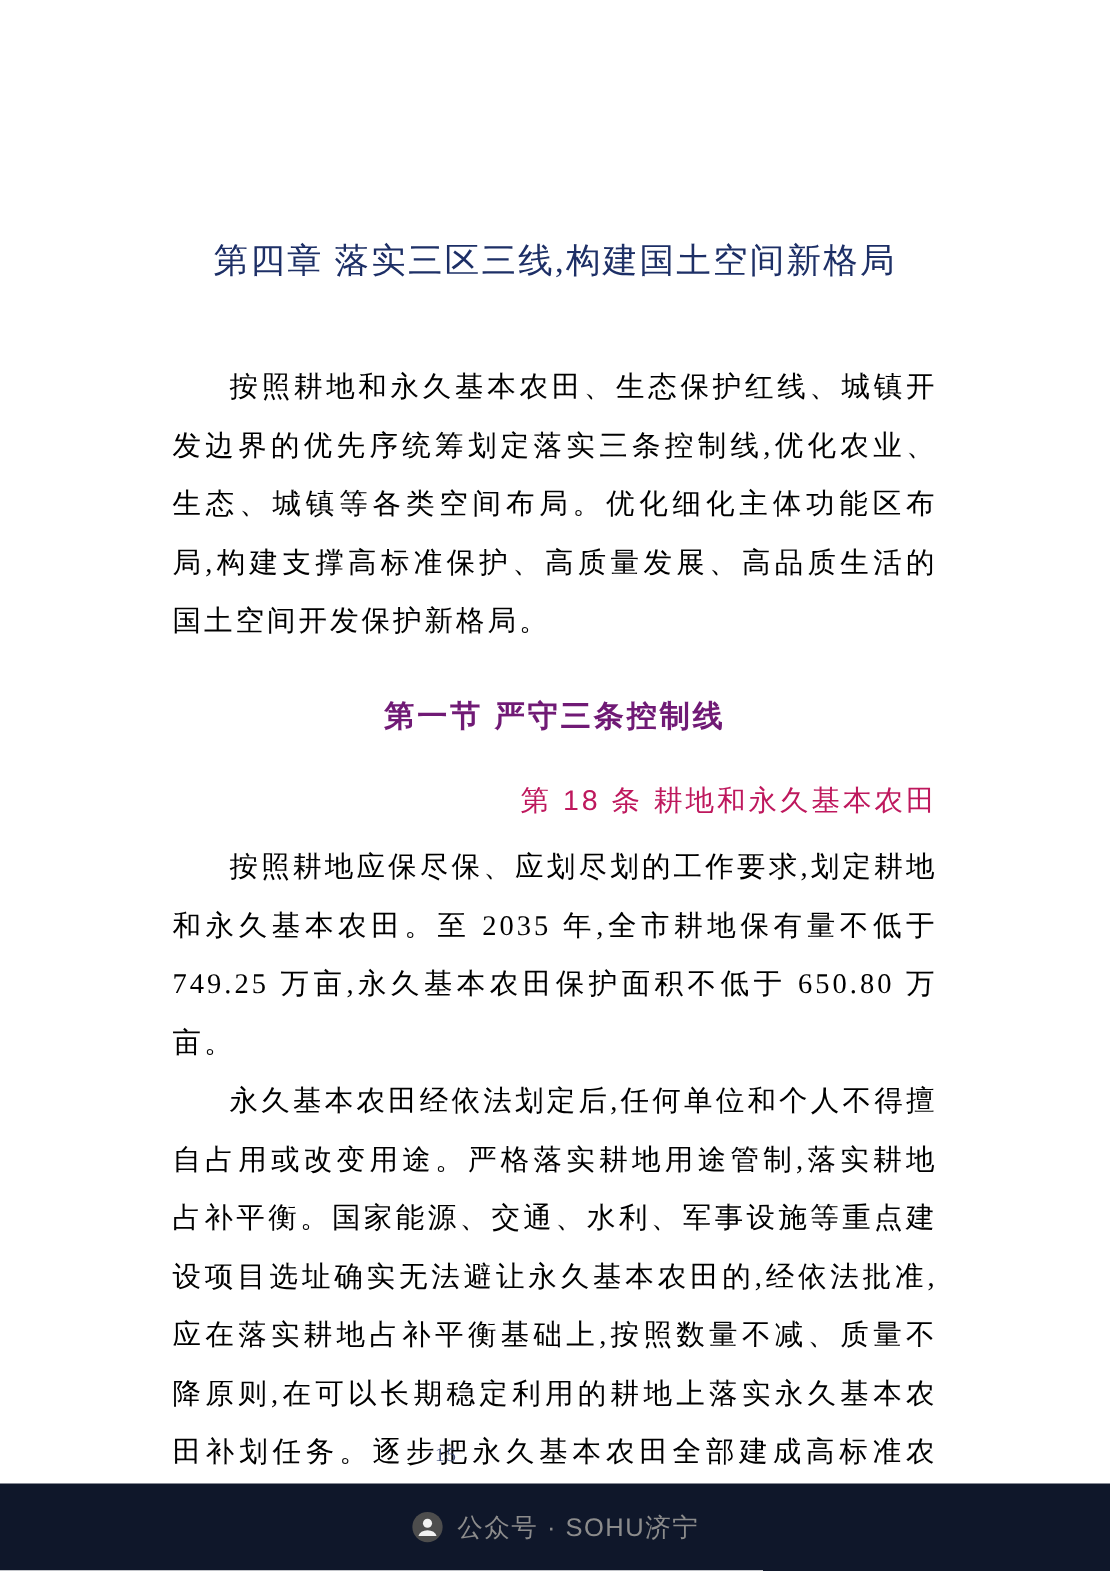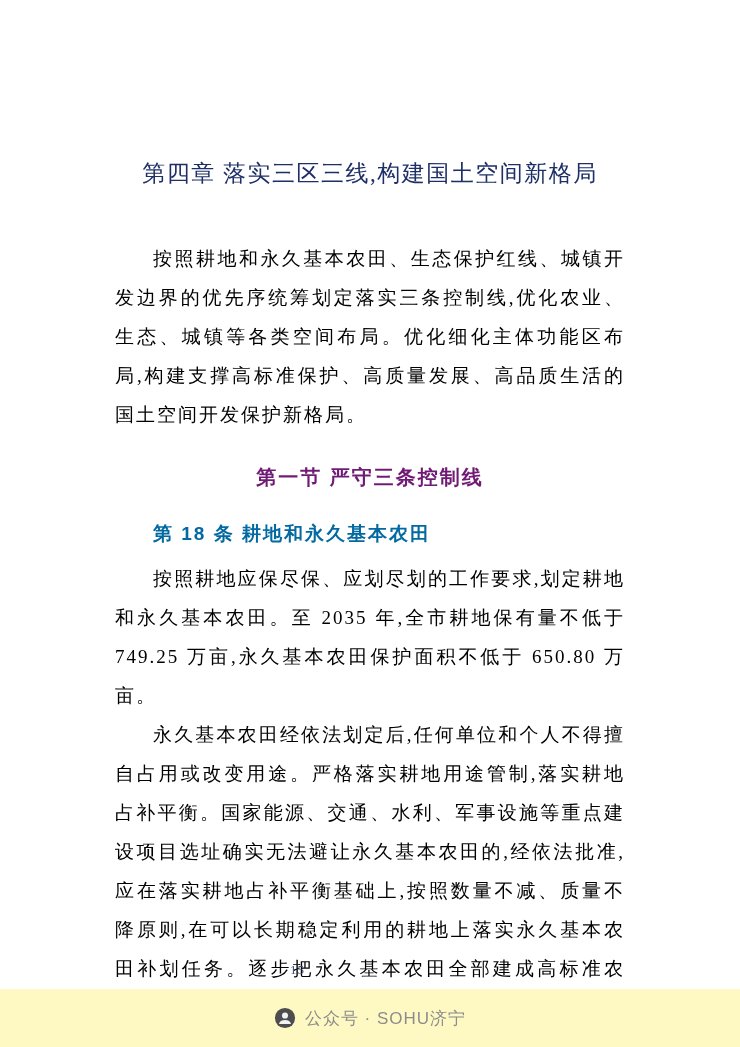--- a/index.html
+++ b/index.html
@@ -46,44 +46,45 @@
     font-size: 20px;
     font-weight: bold;
     text-align: center;
     letter-spacing: 2px;
     color: #701a75;
     margin: 30px 0 30px 0;
     font-family: "Liberation Sans", "DejaVu Sans", sans-serif;
   }
   .article-title {
     font-size: 19px;
-    font-weight: bold;
+    font-weight: normal;
     letter-spacing: 2px;
-    color: #0369a1;
+    color: #be185d;
     margin: 0 0 12px 0;
     text-indent: 2em;
     font-family: "Liberation Sans", "DejaVu Sans", sans-serif;
+    text-align: right;
   }
   .page-number {
     position: absolute;
     left: 0;
     top: 962px;
     width: 595px;
     text-align: center;
     font-size: 13px;
     color: #44517c;
     letter-spacing: 1px;
   }
   .footer-bar {
     position: absolute;
     left: 0;
     bottom: 0;
     width: 740px;
     height: 58px;
-    background: #fef9c3;
+    background: #0f172a;
     display: flex;
     align-items: center;
     justify-content: center;
     gap: 9px;
   }
   .footer-icon {
     width: 22px;
     height: 22px;
     display: inline-block;
     flex: 0 0 auto;

